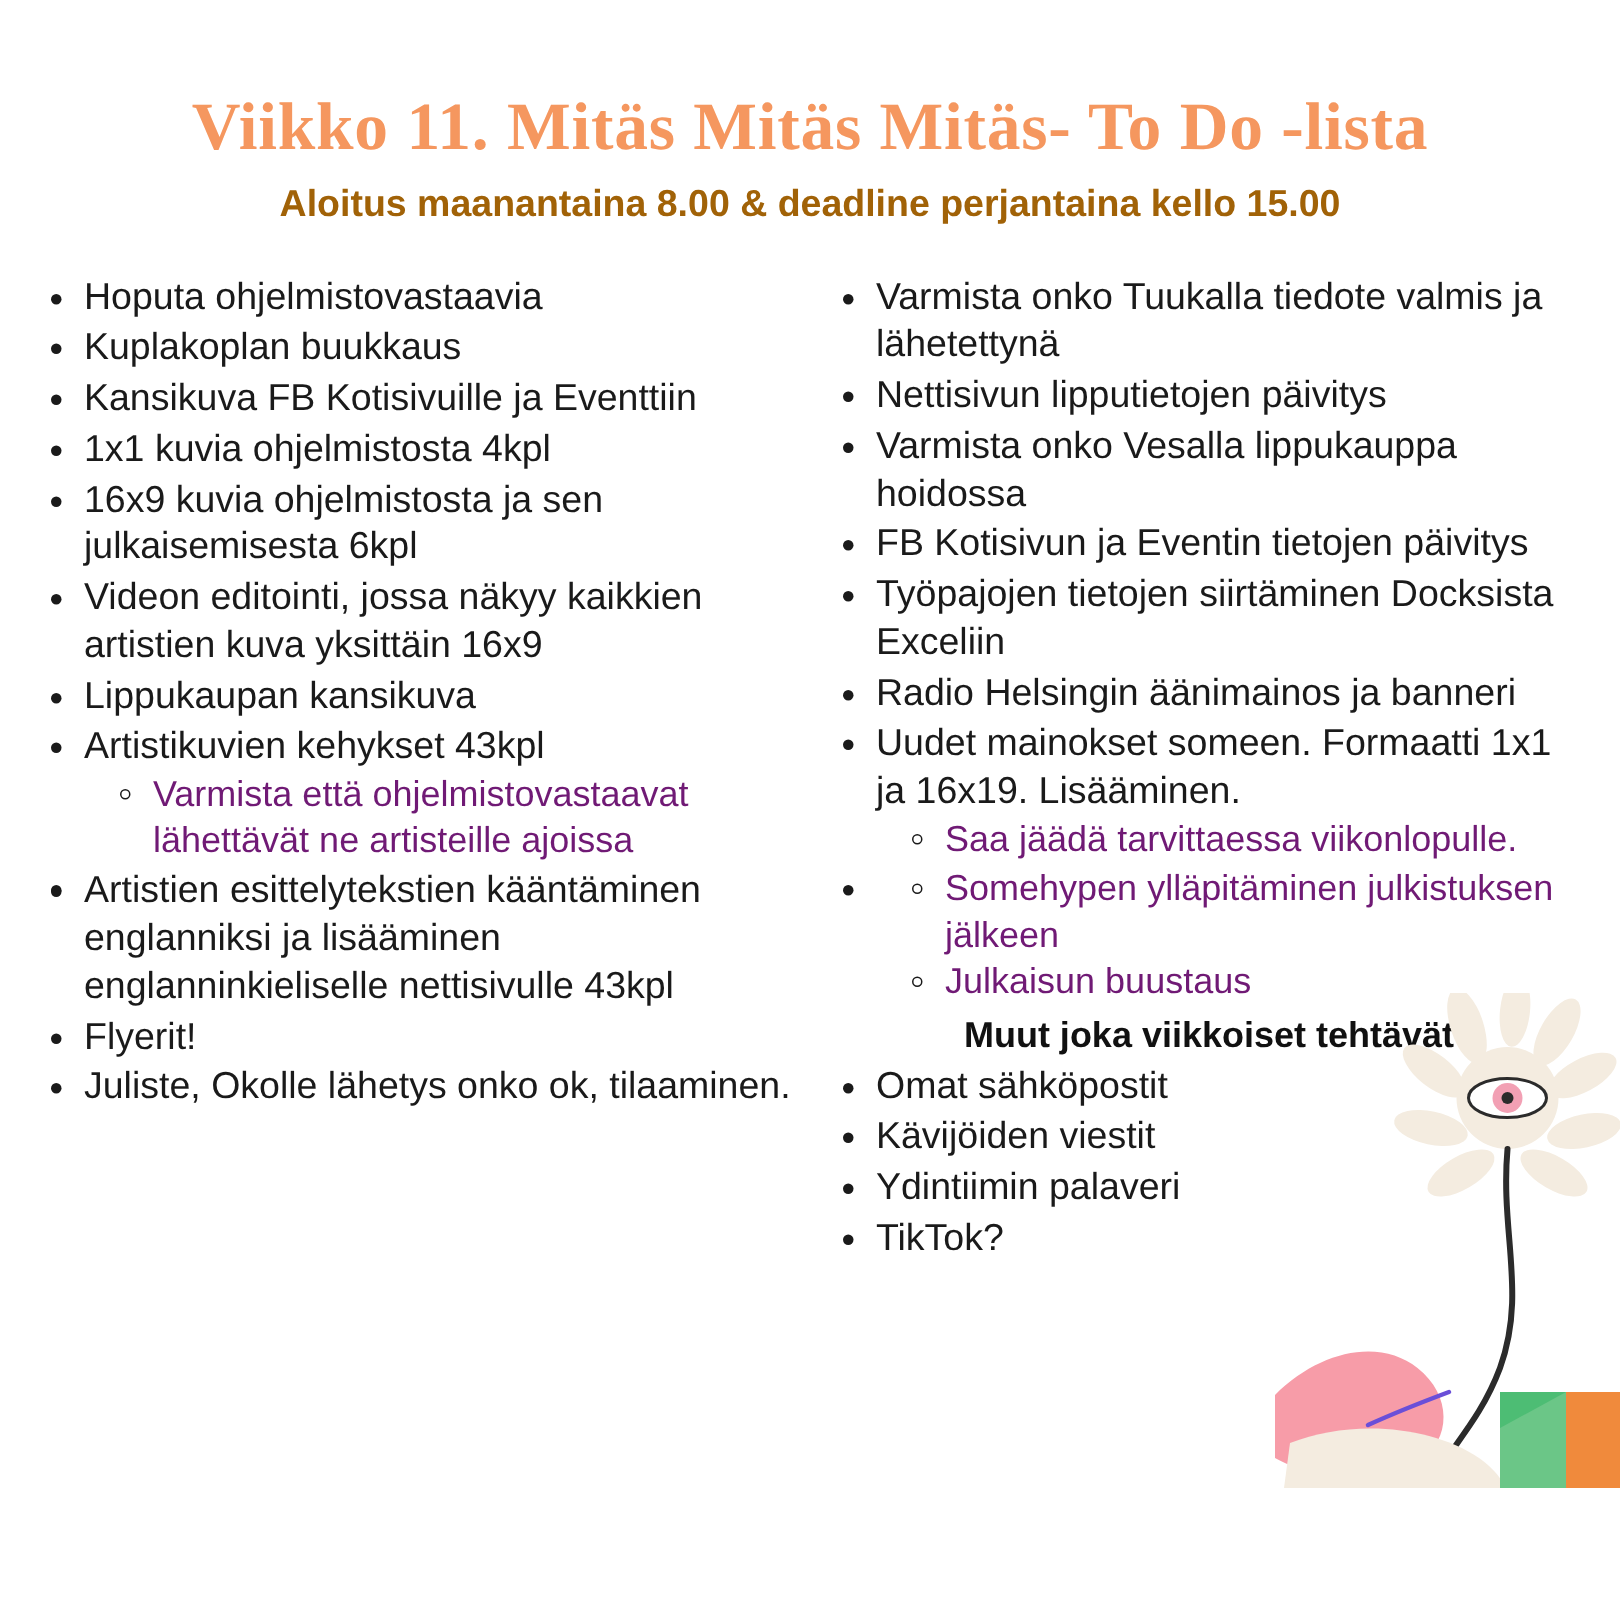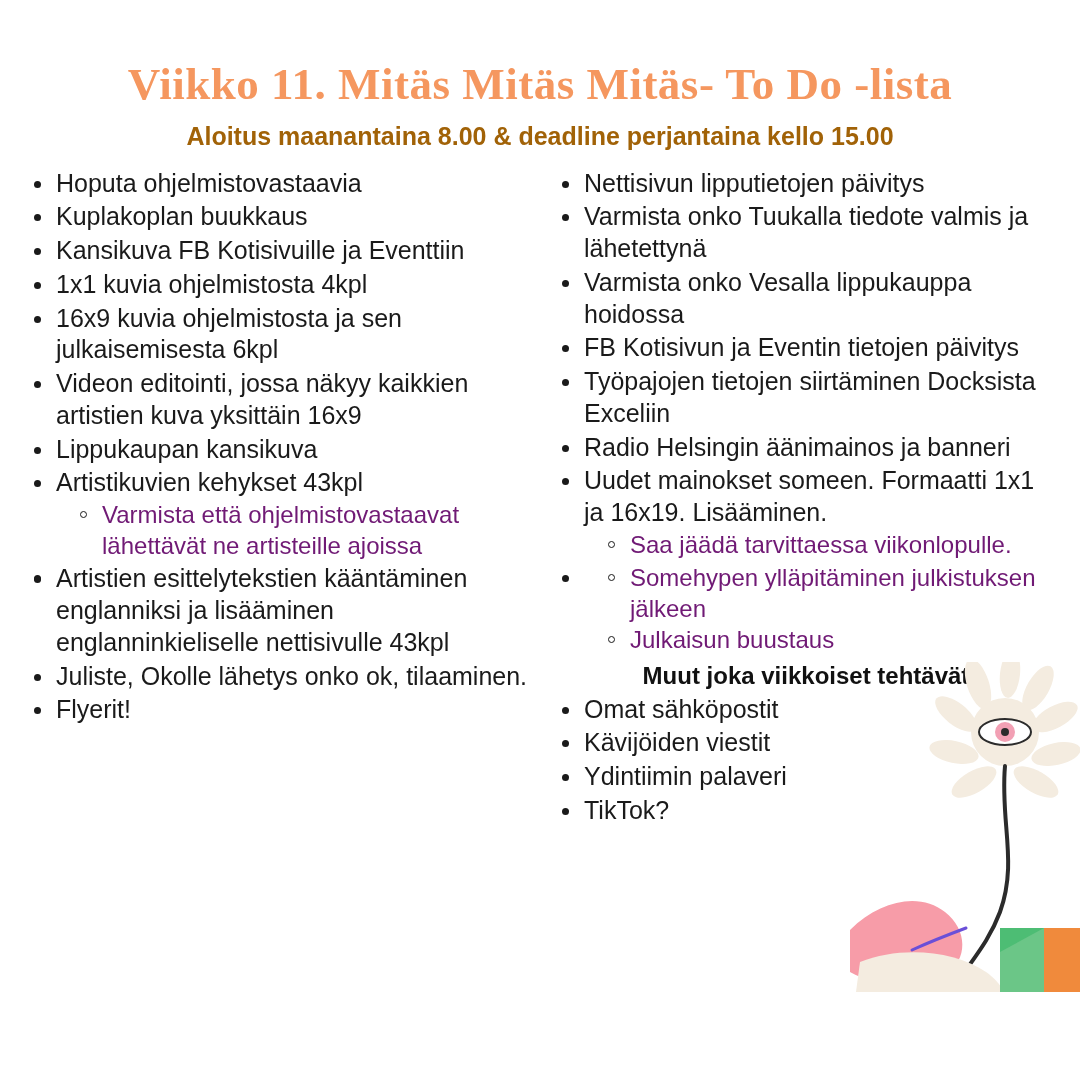--- a/index.html
+++ b/index.html
@@ -33,21 +33,21 @@
   .subtitle {
     text-align: center;
     font-family: "Liberation Sans", sans-serif;
     font-weight: bold;
     font-size: 25px;
     color: #a16207;
     margin-top: 12px;
   }
   .columns {
     display: flex;
-    margin-top: 17px;
+    margin-top: 32px;
     padding: 0 18px;
     box-sizing: border-box;
   }
   .col {
     width: 50%;
     box-sizing: border-box;
   }
   .col-left { padding-left: 8px; padding-right: 6px; }
   .col-right { padding-left: 14px; padding-right: 4px; }
 
@@ -134,29 +134,29 @@
         <li><span class="bullet"></span><span>16x9 kuvia ohjelmistosta ja sen julkaisemisesta 6kpl</span></li>
         <li><span class="bullet"></span><span>Videon editointi, jossa näkyy kaikkien artistien kuva yksittäin 16x9</span></li>
         <li><span class="bullet"></span><span>Lippukaupan kansikuva</span></li>
         <li><span class="bullet"></span><span>Artistikuvien kehykset 43kpl</span>
           <ul class="lvl2">
             <li><span class="bullet-hollow"></span><span>Varmista että ohjelmistovastaavat lähettävät ne artisteille ajoissa</span></li>
           </ul>
         </li>
         <li class="small"><span class="bullet"></span></li>
         <li><span class="bullet"></span><span>Artistien esittelytekstien kääntäminen englanniksi ja lisääminen englanninkieliselle nettisivulle 43kpl</span></li>
+        <li><span class="bullet"></span><span>Flyerit!</span></li>
         <li><span class="bullet"></span><span>Juliste, Okolle lähetys onko ok, tilaaminen.</span></li>
-        <li><span class="bullet"></span><span>Flyerit!</span></li>
       </ul>
     </div>
 
     <div class="col col-right">
       <ul class="lvl1">
+        <li><span class="bullet"></span><span>Varmista onko Tuukalla tiedote valmis ja lähetettynä</span></li>
         <li><span class="bullet"></span><span>Nettisivun lipputietojen päivitys</span></li>
-        <li><span class="bullet"></span><span>Varmista onko Tuukalla tiedote valmis ja lähetettynä</span></li>
         <li><span class="bullet"></span><span>Varmista onko Vesalla lippukauppa hoidossa</span></li>
         <li><span class="bullet"></span><span>FB Kotisivun ja Eventin tietojen päivitys</span></li>
         <li><span class="bullet"></span><span>Työpajojen tietojen siirtäminen Docksista Exceliin</span></li>
         <li><span class="bullet"></span><span>Radio Helsingin äänimainos ja banneri</span></li>
         <li><span class="bullet"></span><span>Uudet mainokset someen. Formaatti 1x1 ja 16x19. Lisääminen.</span>
           <ul class="lvl2">
             <li><span class="bullet-hollow"></span><span>Saa jäädä tarvittaessa viikonlopulle.</span></li>
           </ul>
         </li>
         <li><span class="bullet"></span>

